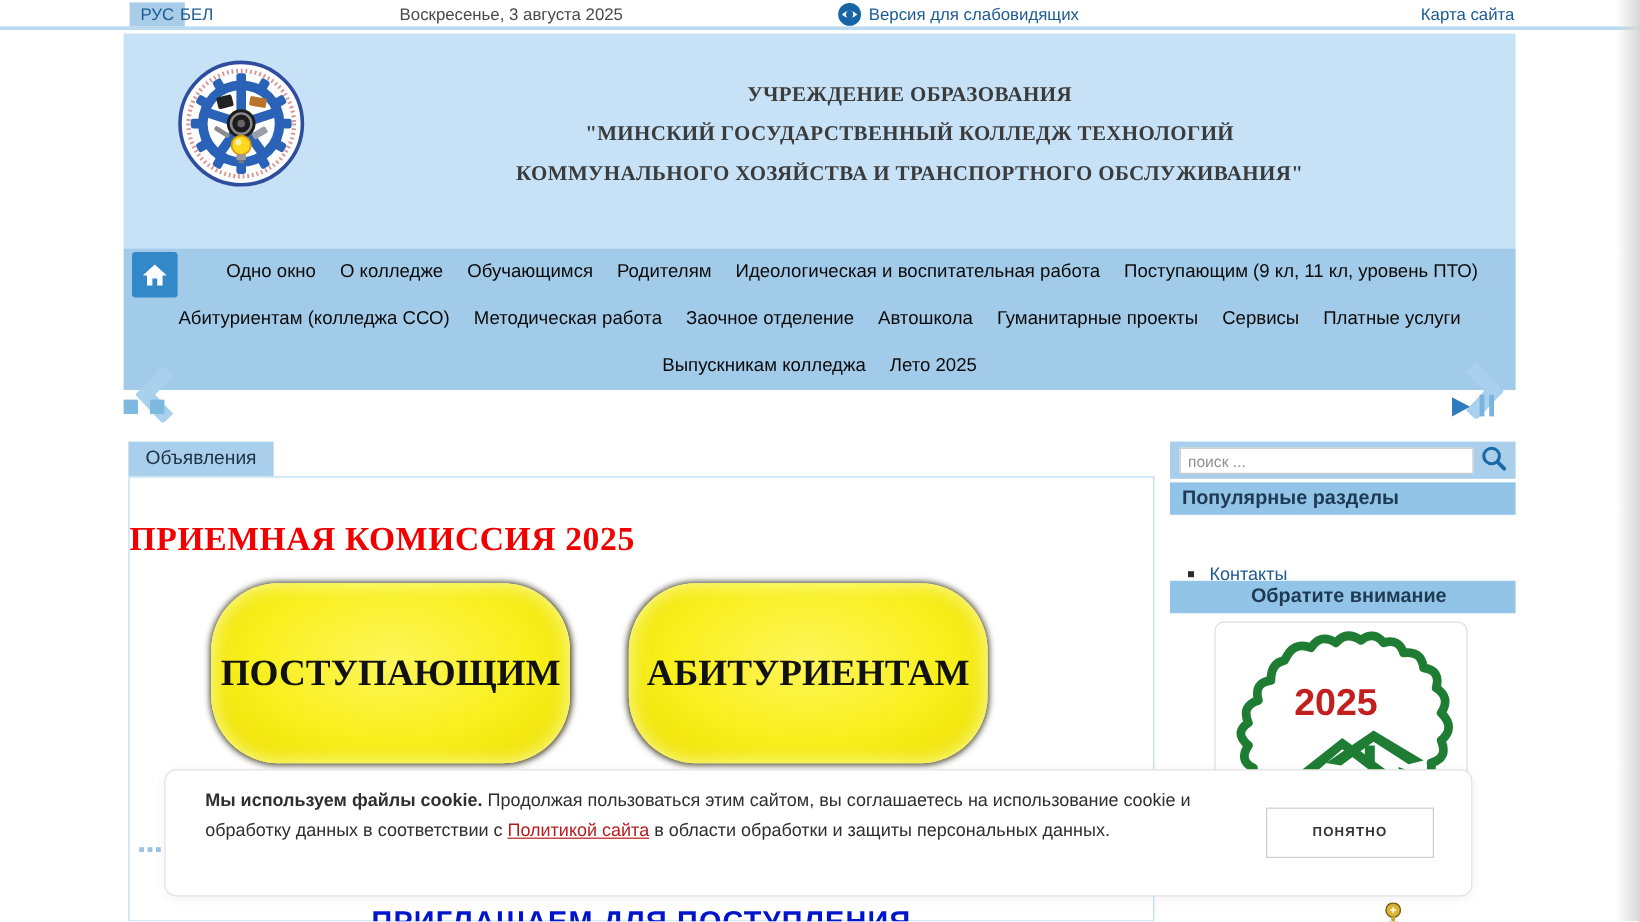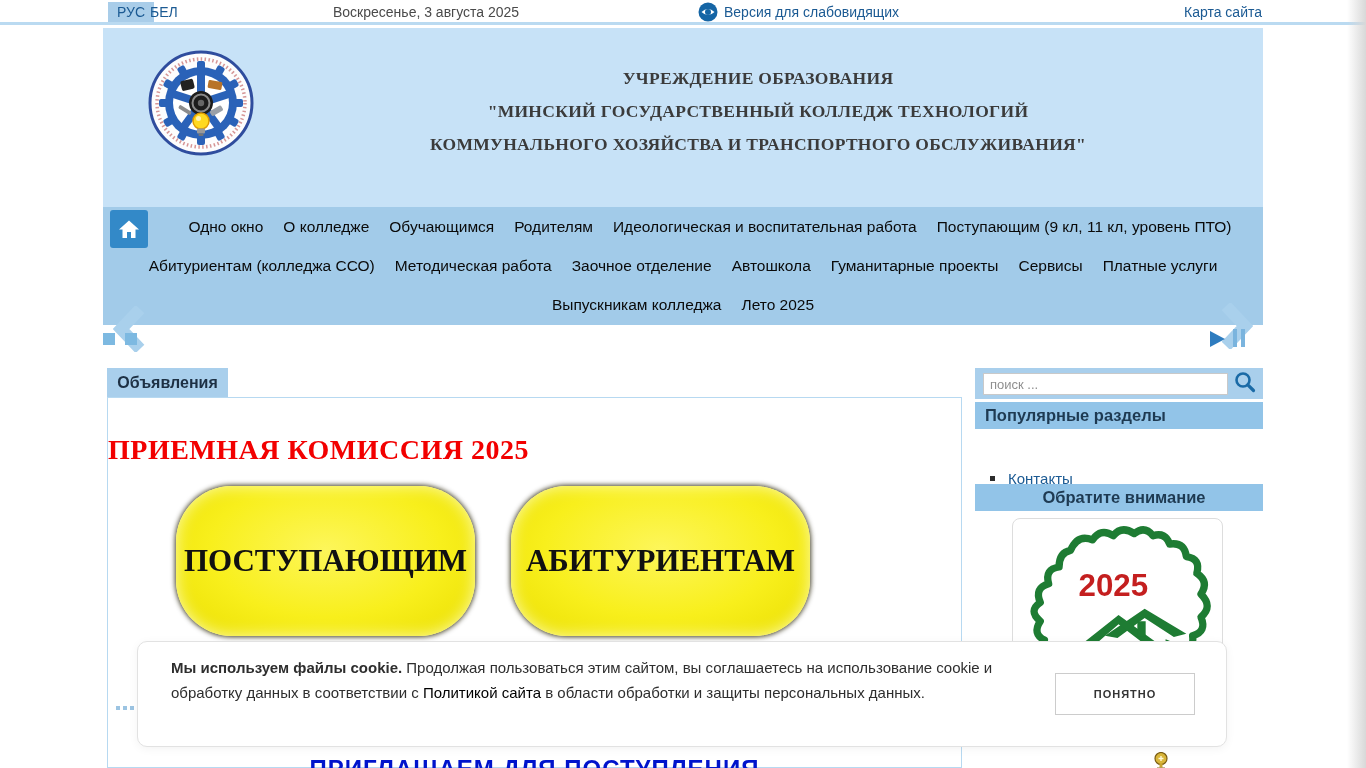--- a/index.html
+++ b/index.html
@@ -39,26 +39,26 @@
   .sq { position:absolute; width:12px; height:12px; background:#7db9e1; z-index:5; }
   .play-tri { position:absolute; left:1210px; top:331px; width:0; height:0; cursor:pointer;
               border-left:15px solid #2e7cbf; border-top:8px solid transparent; border-bottom:8px solid transparent; z-index:5; }
   .pause { position:absolute; left:1233px; top:329px; display:flex; gap:4px; cursor:pointer; z-index:5; }
   .pause div { width:4px; height:18px; background:#7ab4de; }
   .dots { position:absolute; left:116px; top:706px; display:flex; gap:3px; z-index:1; }
   .dots i { width:4px; height:4px; background:#9cc4e2; display:block; }
 
   
   .tab { position:absolute; left:107px; top:368px; width:121px; height:29px; background:#a9cfec;
-         color:#1d3044; font-size:16px; font-weight:bold; text-align:center; line-height:29px; }
+         color:#1d3044; font-size:16px; font-weight:normal; text-align:center; line-height:29px; }
   .content-box { position:absolute; left:107px; top:397px; width:855px; height:371px;
                  background:#fff; border:1px solid #b7d9f1; }
   .red-heading { margin-top:36px; text-align:left; font-family:"Liberation Serif", serif;
                  font-weight:bold; font-size:28px; color:#f20000; letter-spacing:0.5px; }
-  .ybtn-row { display:flex; gap:36px; padding-left:68px; margin-top:20px; }
+  .ybtn-row { display:flex; gap:49px; padding-left:68px; margin-top:20px; }
   .ybtn { width:299px; height:150px; border-radius:56px; cursor:pointer;
           background:radial-gradient(ellipse at 50% 42%, #fdf65a 0%, #f8ef1c 55%, #eade00 100%);
           box-shadow:0 0 5px 1px rgba(35,30,0,0.85), inset 0 0 16px rgba(255,255,190,0.9);
           display:flex; align-items:center; justify-content:center;
           font-family:"Liberation Serif", serif; font-weight:bold; font-size:31px; color:#111; }
   .bottom-blue { position:absolute; left:107px; top:755px; width:855px; text-align:center;
                  color:#0014cc; font-weight:bold; font-size:24px; letter-spacing:1px; z-index:2; }
 
   
   .search-strip { position:absolute; left:975px; top:368px; width:288px; height:31px; background:#a9cfec; }
@@ -76,21 +76,21 @@
   .img-box { position:absolute; left:1012px; top:518px; width:211px; height:219px; background:#fff;
              border:1px solid #ddd; border-radius:8px; overflow:hidden; cursor:pointer; }
   .trophy { position:absolute; left:1152px; top:752px; z-index:2; }
 
   
   .cookie { position:absolute; left:137px; top:641px; width:1090px; height:106px; background:#fff;
             border:1px solid #e2e2e2; border-radius:10px; box-shadow:0 2px 10px rgba(0,0,0,0.05); z-index:40; }
   .cookie-text { position:absolute; left:33px; top:14px; width:832px; font-size:15px;
                  line-height:24.5px; color:#2e2e2e; }
   .cookie-text b { font-weight:bold; }
-  .cookie-link { color:#000000; cursor:pointer; }
+  .cookie-link { color:#b91c1c; text-decoration:underline; cursor:pointer; }
   .cookie-btn { position:absolute; right:31px; top:31px; width:140px; height:42px; background:#fff;
                 border:1px solid #ccc; font-family:"Liberation Sans", sans-serif; font-size:11px;
                 font-weight:bold; color:#333; letter-spacing:1px; cursor:pointer; }
 
   .edge-shade { position:absolute; right:0; top:0; width:19px; height:768px; z-index:60;
                 background:linear-gradient(to right, rgba(255,255,255,0), #d8d8d8); }
 </style>
 </head>
 <body>
 

